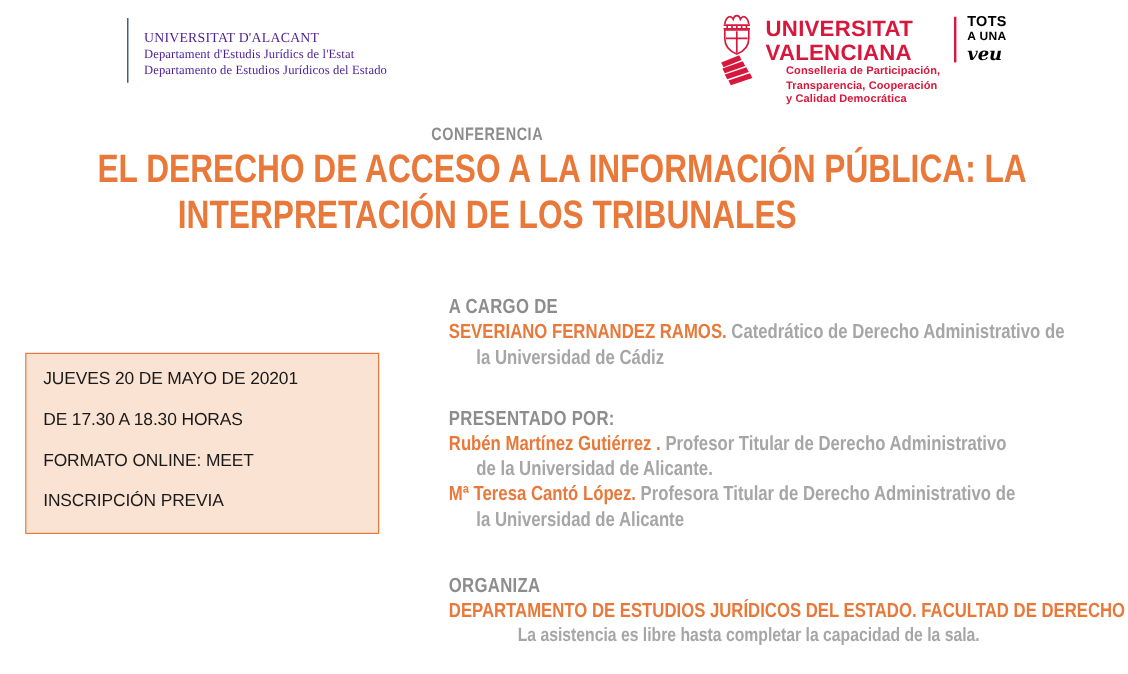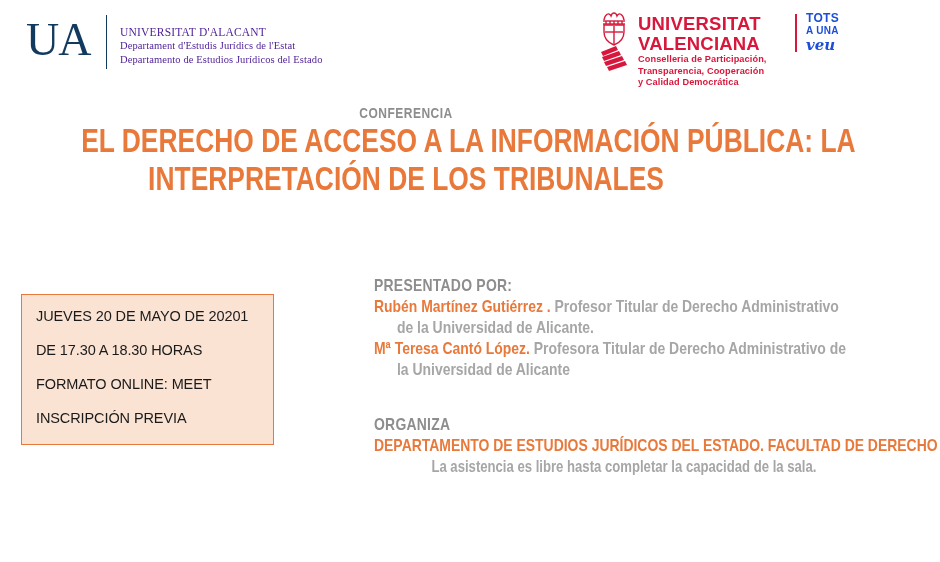--- a/index.html
+++ b/index.html
@@ -80,39 +80,39 @@
   }
   #gva-rule {
     position: absolute;
     left: 197px; top: 4px;
     width: 1.5px; height: 38px;
     background: #D8173C;
   }
   #gva-tots {
     position: absolute;
     left: 208px; top: 2px;
-    color: #1d4ed8;
+    color: #000000;
     text-align: left;
   }
   #gva-tots .l1 {
     font-weight: bold; font-size: 12px; line-height: 13px;
     letter-spacing: 0.3px;
   }
   #gva-tots .l2 {
     font-weight: bold; font-size: 10px; line-height: 12px;
     letter-spacing: 0.3px;
   }
   #gva-tots .l3 {
     font-family: "DejaVu Serif", serif;
     font-style: italic; font-weight: bold;
     font-size: 15px; line-height: 17px;
   }
   #gva-conselleria {
     position: absolute;
-    left: 40px; top: 44px;
+    left: 57px; top: 44px;
     color: #D8173C;
     font-family: "Liberation Sans", sans-serif;
     font-weight: bold;
     font-size: 9.2px;
     line-height: 11.5px;
     letter-spacing: 0.1px;
   }
 
   
   #title-block {
@@ -136,21 +136,21 @@
     font-size: 33px;
     line-height: 38px;
     letter-spacing: 0px;
     transform: scaleX(0.80);
     white-space: nowrap;
   }
 
   
   #info-box {
     left: 21px; top: 294px;
-    width: 253px; height: 151px;
+    width: 295px; height: 151px;
     background: #FBE3D4;
     border: 1.5px solid #E8793A;
     box-sizing: border-box;
   }
   .info-line {
     position: absolute;
     left: 14px;
     color: #1A1A1A;
     font-family: "Liberation Sans", sans-serif;
     font-size: 14.5px;
@@ -218,21 +218,20 @@
     transform: scaleX(0.82);
     transform-origin: left top;
     padding-left: 70px;
     white-space: nowrap;
   }
 </style>
 </head>
 <body>
 
 <div class="abs" id="ua-logo">
-  <div id="ua-mark">UA</div>
   <div id="ua-divider"></div>
   <div id="ua-text">
     <div id="ua-title">UNIVERSITAT D'ALACANT</div>
     <div class="ua-sub">Departament d'Estudis Jurídics de l'Estat</div>
     <div class="ua-sub">Departamento de Estudios Jurídicos del Estado</div>
   </div>
 </div>
 
 <div class="abs" id="gva-logo">
 
@@ -285,20 +284,27 @@
 
 <div class="abs" id="info-box">
   <div class="info-line i0">JUEVES 20 DE MAYO DE 20201</div>
   <div class="info-line i1">DE 17.30 A 18.30 HORAS</div>
   <div class="info-line i3">INSCRIPCIÓN PREVIA</div>
   <div class="info-line i2">FORMATO ONLINE: MEET</div>
 </div>
 
 <div class="abs" id="details">
 
+  <div class="sec">
+    <div class="sec-head">A CARGO DE</div>
+    <div class="sec-body">
+      <span class="nm">SEVERIANO FERNANDEZ RAMOS.</span><span class="rl"> Catedrático de Derecho Administrativo de</span>
+      <span class="rl wrapline">la Universidad de Cádiz</span>
+    </div>
+  </div>
 
   <div class="gap-a"></div>
 
   <div class="sec">
     <div class="sec-head">PRESENTADO POR:</div>
 
     <div class="sec-body">
       <span class="nm">Rubén Martínez Gutiérrez .</span><span class="rl"> Profesor Titular de Derecho Administrativo</span>
       <span class="rl wrapline">de la Universidad de Alicante.</span>
     </div>

